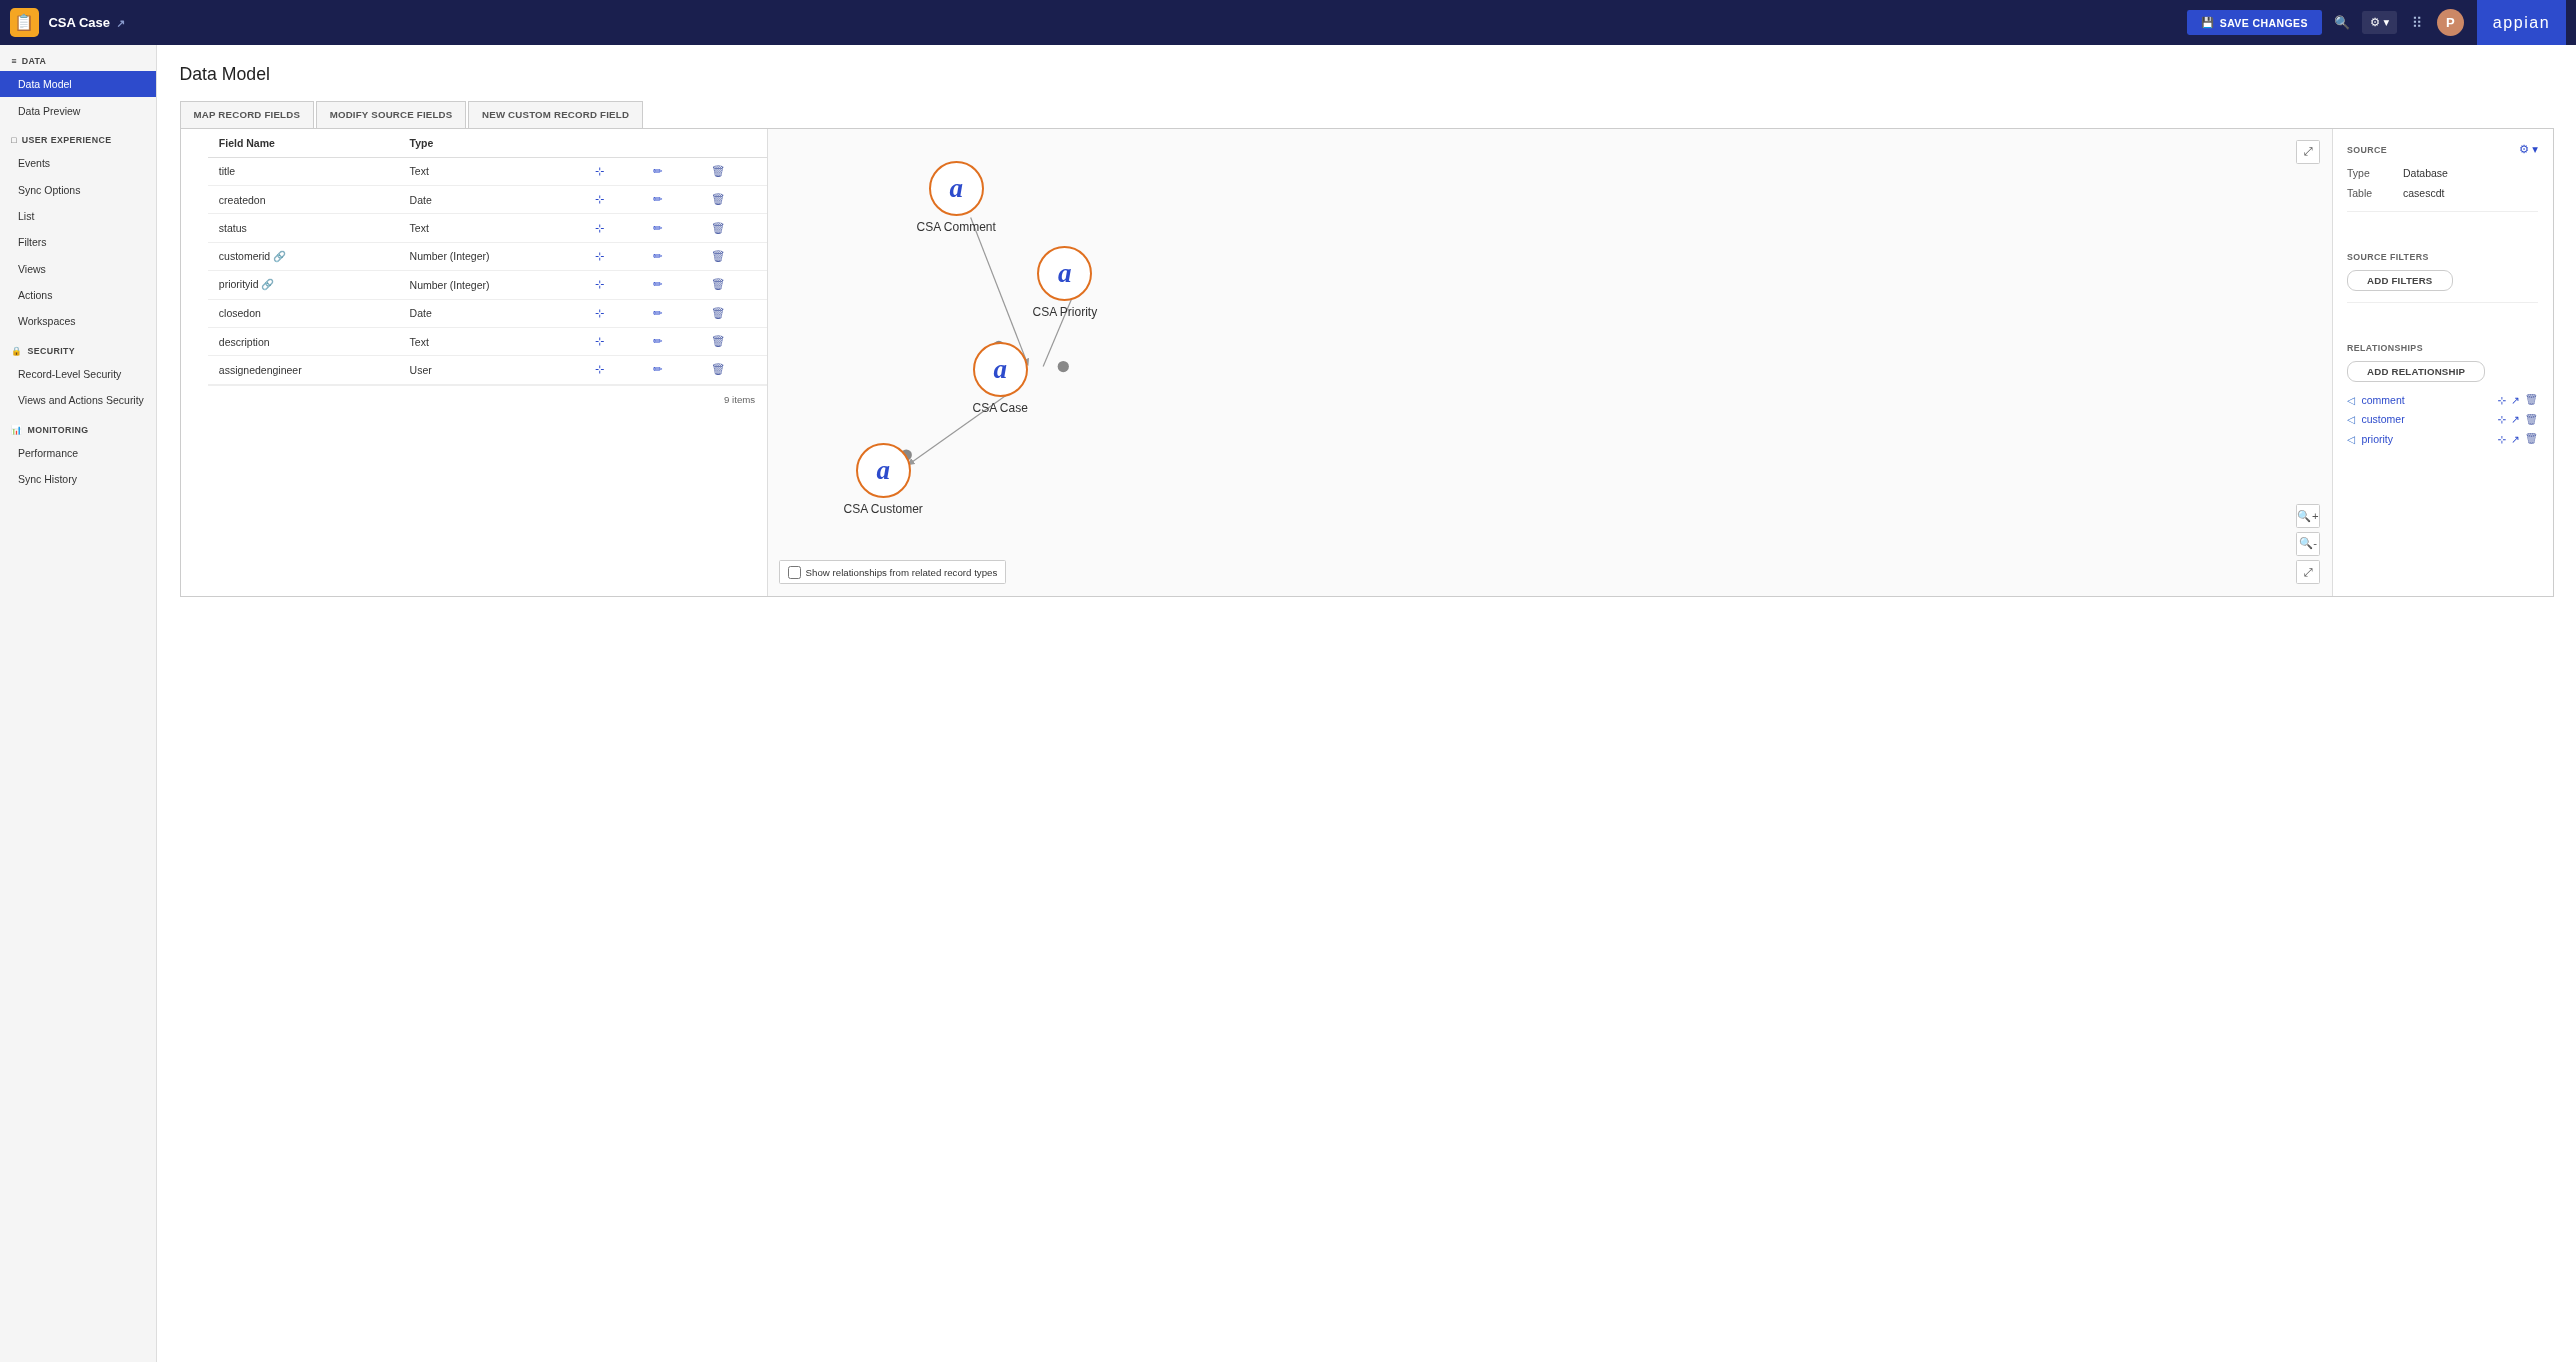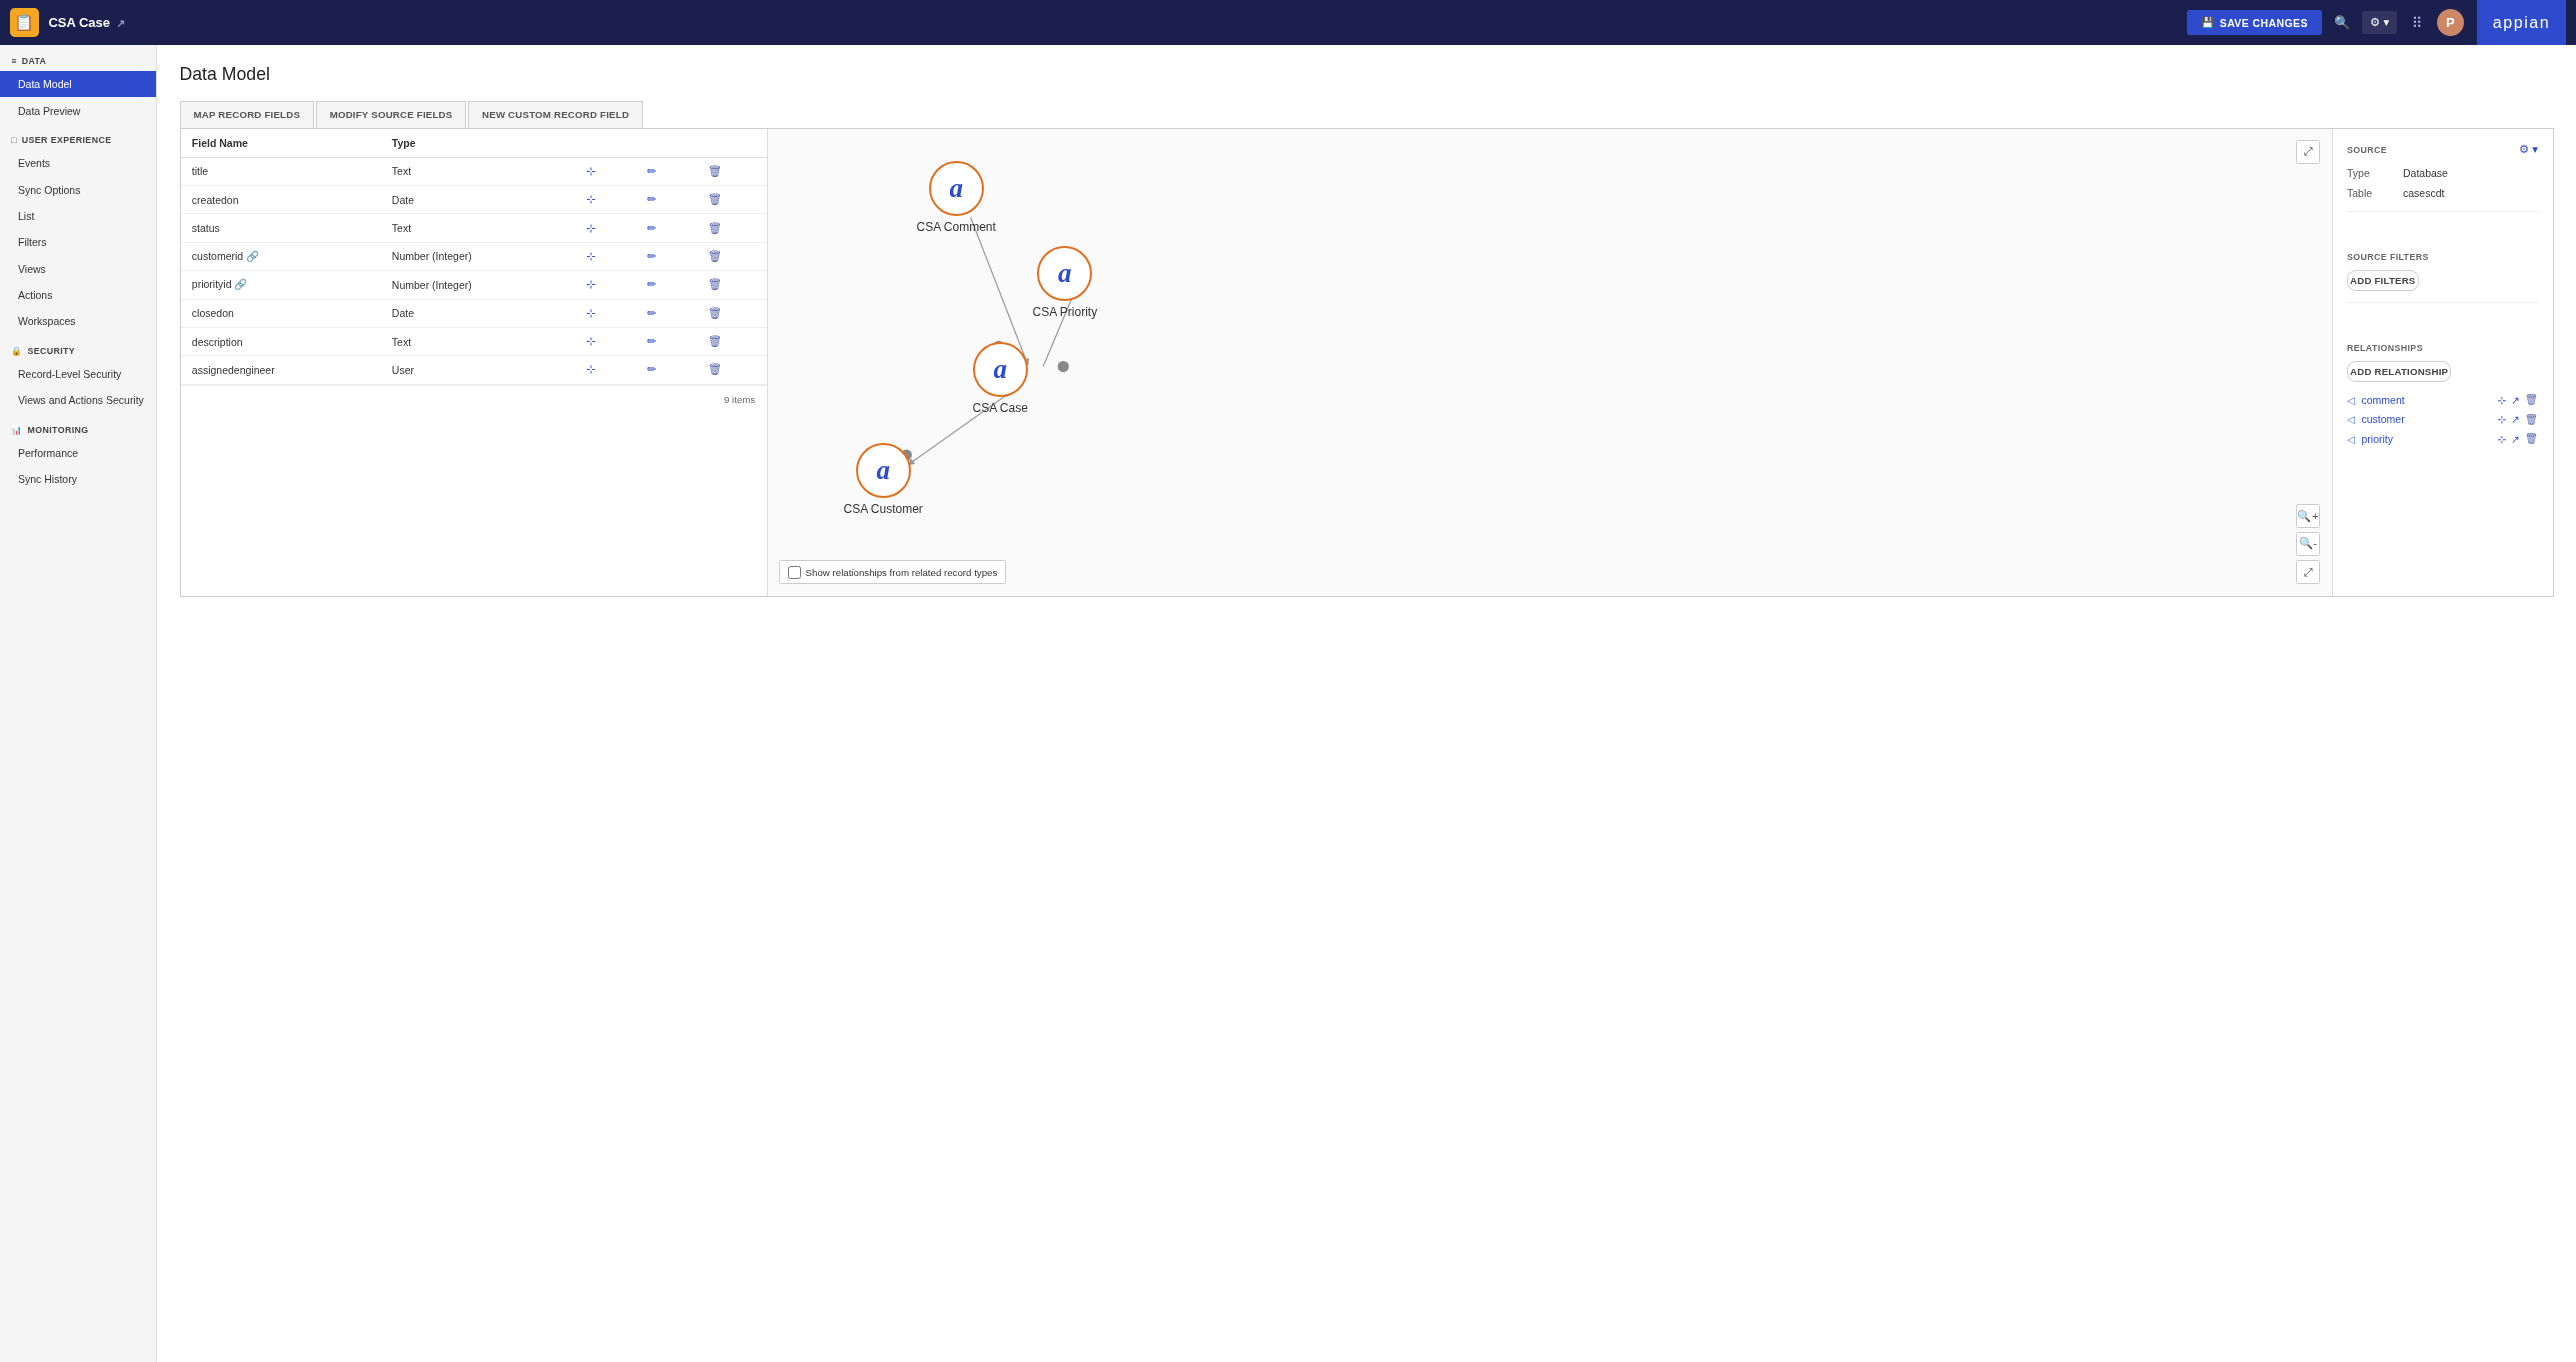--- a/index.html
+++ b/index.html
@@ -57,21 +57,21 @@
     .tab {
       padding: 7.2px 13px; font-size: 9.7px; font-weight: 600; cursor: pointer; color: #555;
       border: 0.8px solid #ccc; border-bottom: none; background: #f5f5f5; margin-right: 1.6px;
       letter-spacing: 0.2px; text-transform: uppercase;
     }
 
     
     .content-area { display: flex; border: 0.8px solid #ccc; border-top: none; }
 
     
-    .table-panel { width: 587px; flex-shrink: 0; border-right: 0.8px solid #ddd; }
+    .table-panel { width: 587px; flex-shrink: 0; border-right: 0.8px solid #ddd; padding-left: 27px; }
     .data-table { width: 100%; border-collapse: collapse; }
     .data-table th {
       text-align: left; padding: 8px 11.3px; font-size: 10.5px; font-weight: 600; color: #333;
       border-bottom: 0.8px solid #ddd; background: white;
     }
     .data-table td { padding: 7.2px 11.3px; font-size: 10.5px; color: #333; border-bottom: 0.8px solid #eee; }
     .action-icon { color: #2d4bcc; cursor: pointer; font-size: 11.3px; }
     .action-icon.del { color: #5566aa; }
     .table-footer { padding: 8px 11.3px; font-size: 9.7px; color: #666; text-align: right; border-top: 0.8px solid #eee; }
 
@@ -119,21 +119,21 @@
       display: flex; align-items: center; justify-content: space-between; margin-bottom: 11.3px;
     }
     .source-panel-title { font-size: 8.8px; font-weight: 700; color: #666; letter-spacing: 0.4px; text-transform: uppercase; }
     .source-gear { color: #2d4bcc; cursor: pointer; font-size: 11.3px; display: flex; align-items: center; gap: 3.2px; }
     .source-row { display: flex; margin-bottom: 8px; font-size: 10.5px; }
     .source-label { color: #555; width: 56px; flex-shrink: 0; }
     .source-value { color: #333; font-weight: 500; }
     .section-divider { border: none; border-top: 0.8px solid #eee; margin: 11.3px 0; }
     .section-title { font-size: 8.8px; font-weight: 700; color: #666; letter-spacing: 0.4px; text-transform: uppercase; margin-bottom: 8px; margin-top: 40px; }
     .add-btn {
-      border: 0.8px solid #ccc; background: white; padding: 4px 2px; font-size: 9.7px; cursor: pointer;
+      border: 0.8px solid #ccc; background: white; padding: 4px 19px; font-size: 9.7px; cursor: pointer;
       color: #444; font-weight: 600; border-radius: 9px; text-transform: uppercase; letter-spacing: 0.2px;
     }
     .relationship-item { display: flex; align-items: center; margin-bottom: 6.4px; font-size: 10.5px; }
     .rel-icon { color: #4477cc; margin-right: 6.4px; font-size: 10.5px; }
     .rel-name { color: #2d4bcc; cursor: pointer; flex: 1; }
     .rel-actions { display: flex; gap: 4.8px; align-items: center; }
     .rel-action-icon { color: #2d4bcc; cursor: pointer; font-size: 10.5px; }
     .rel-del-icon { color: #5566aa; cursor: pointer; font-size: 10.5px; }
 
     

